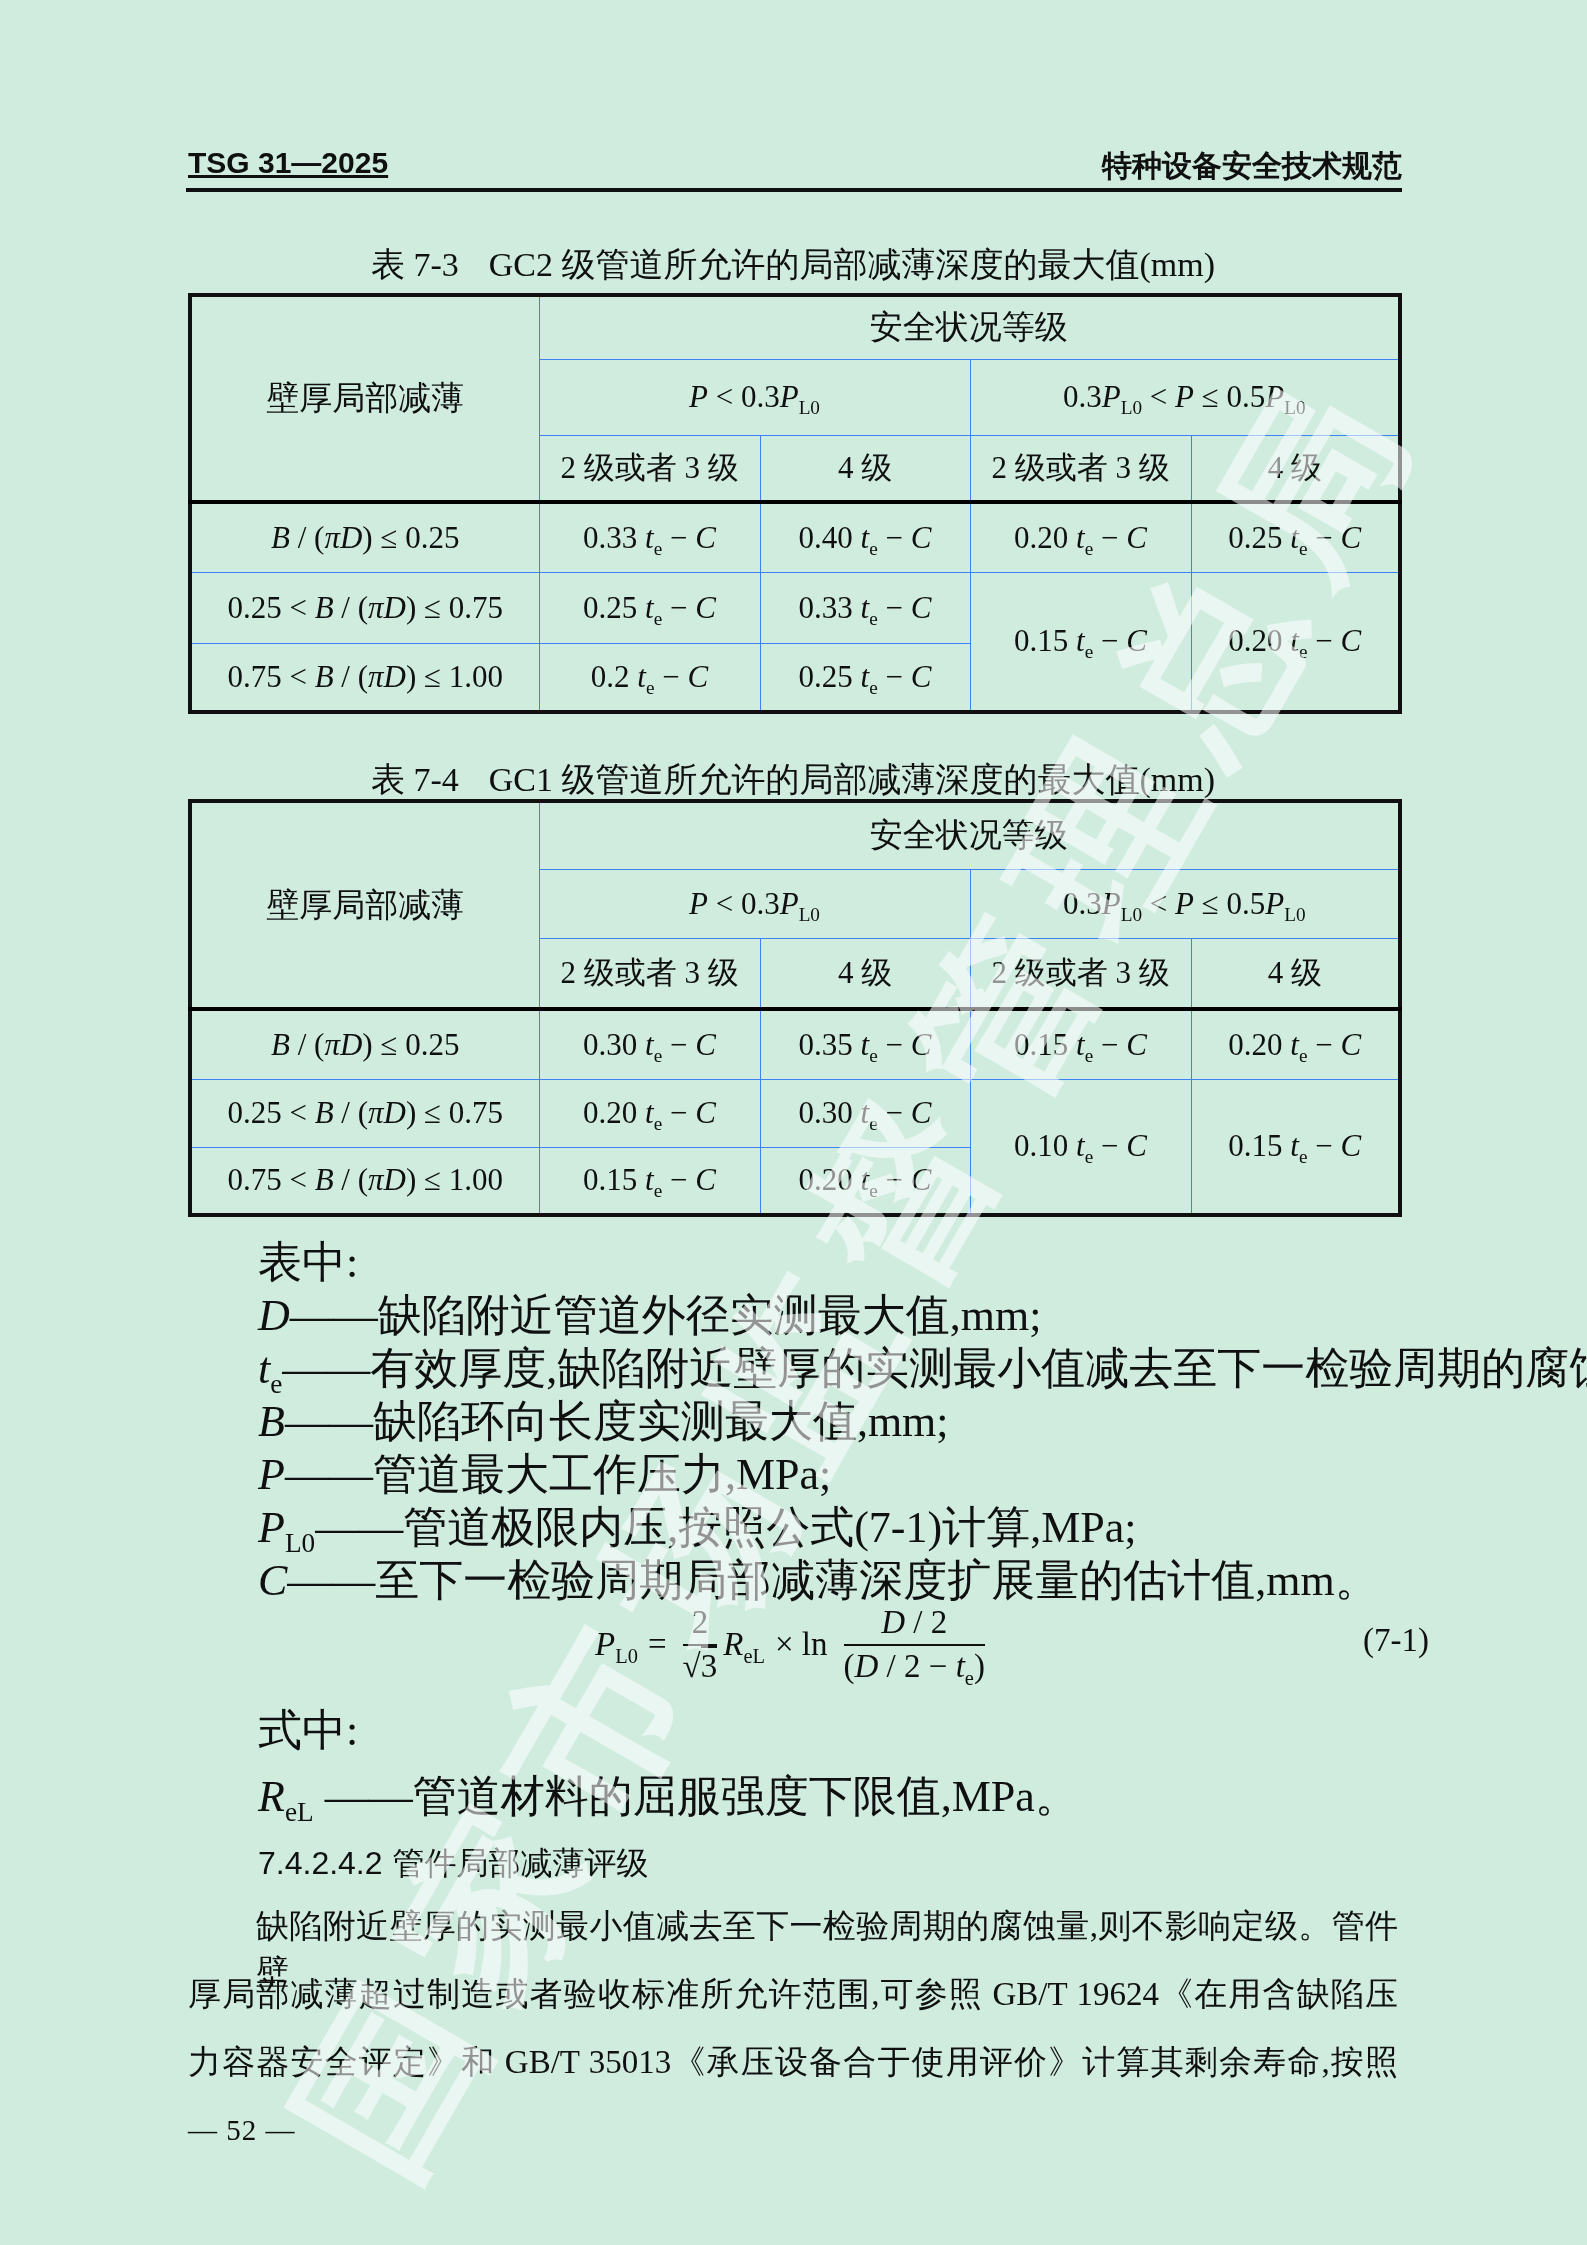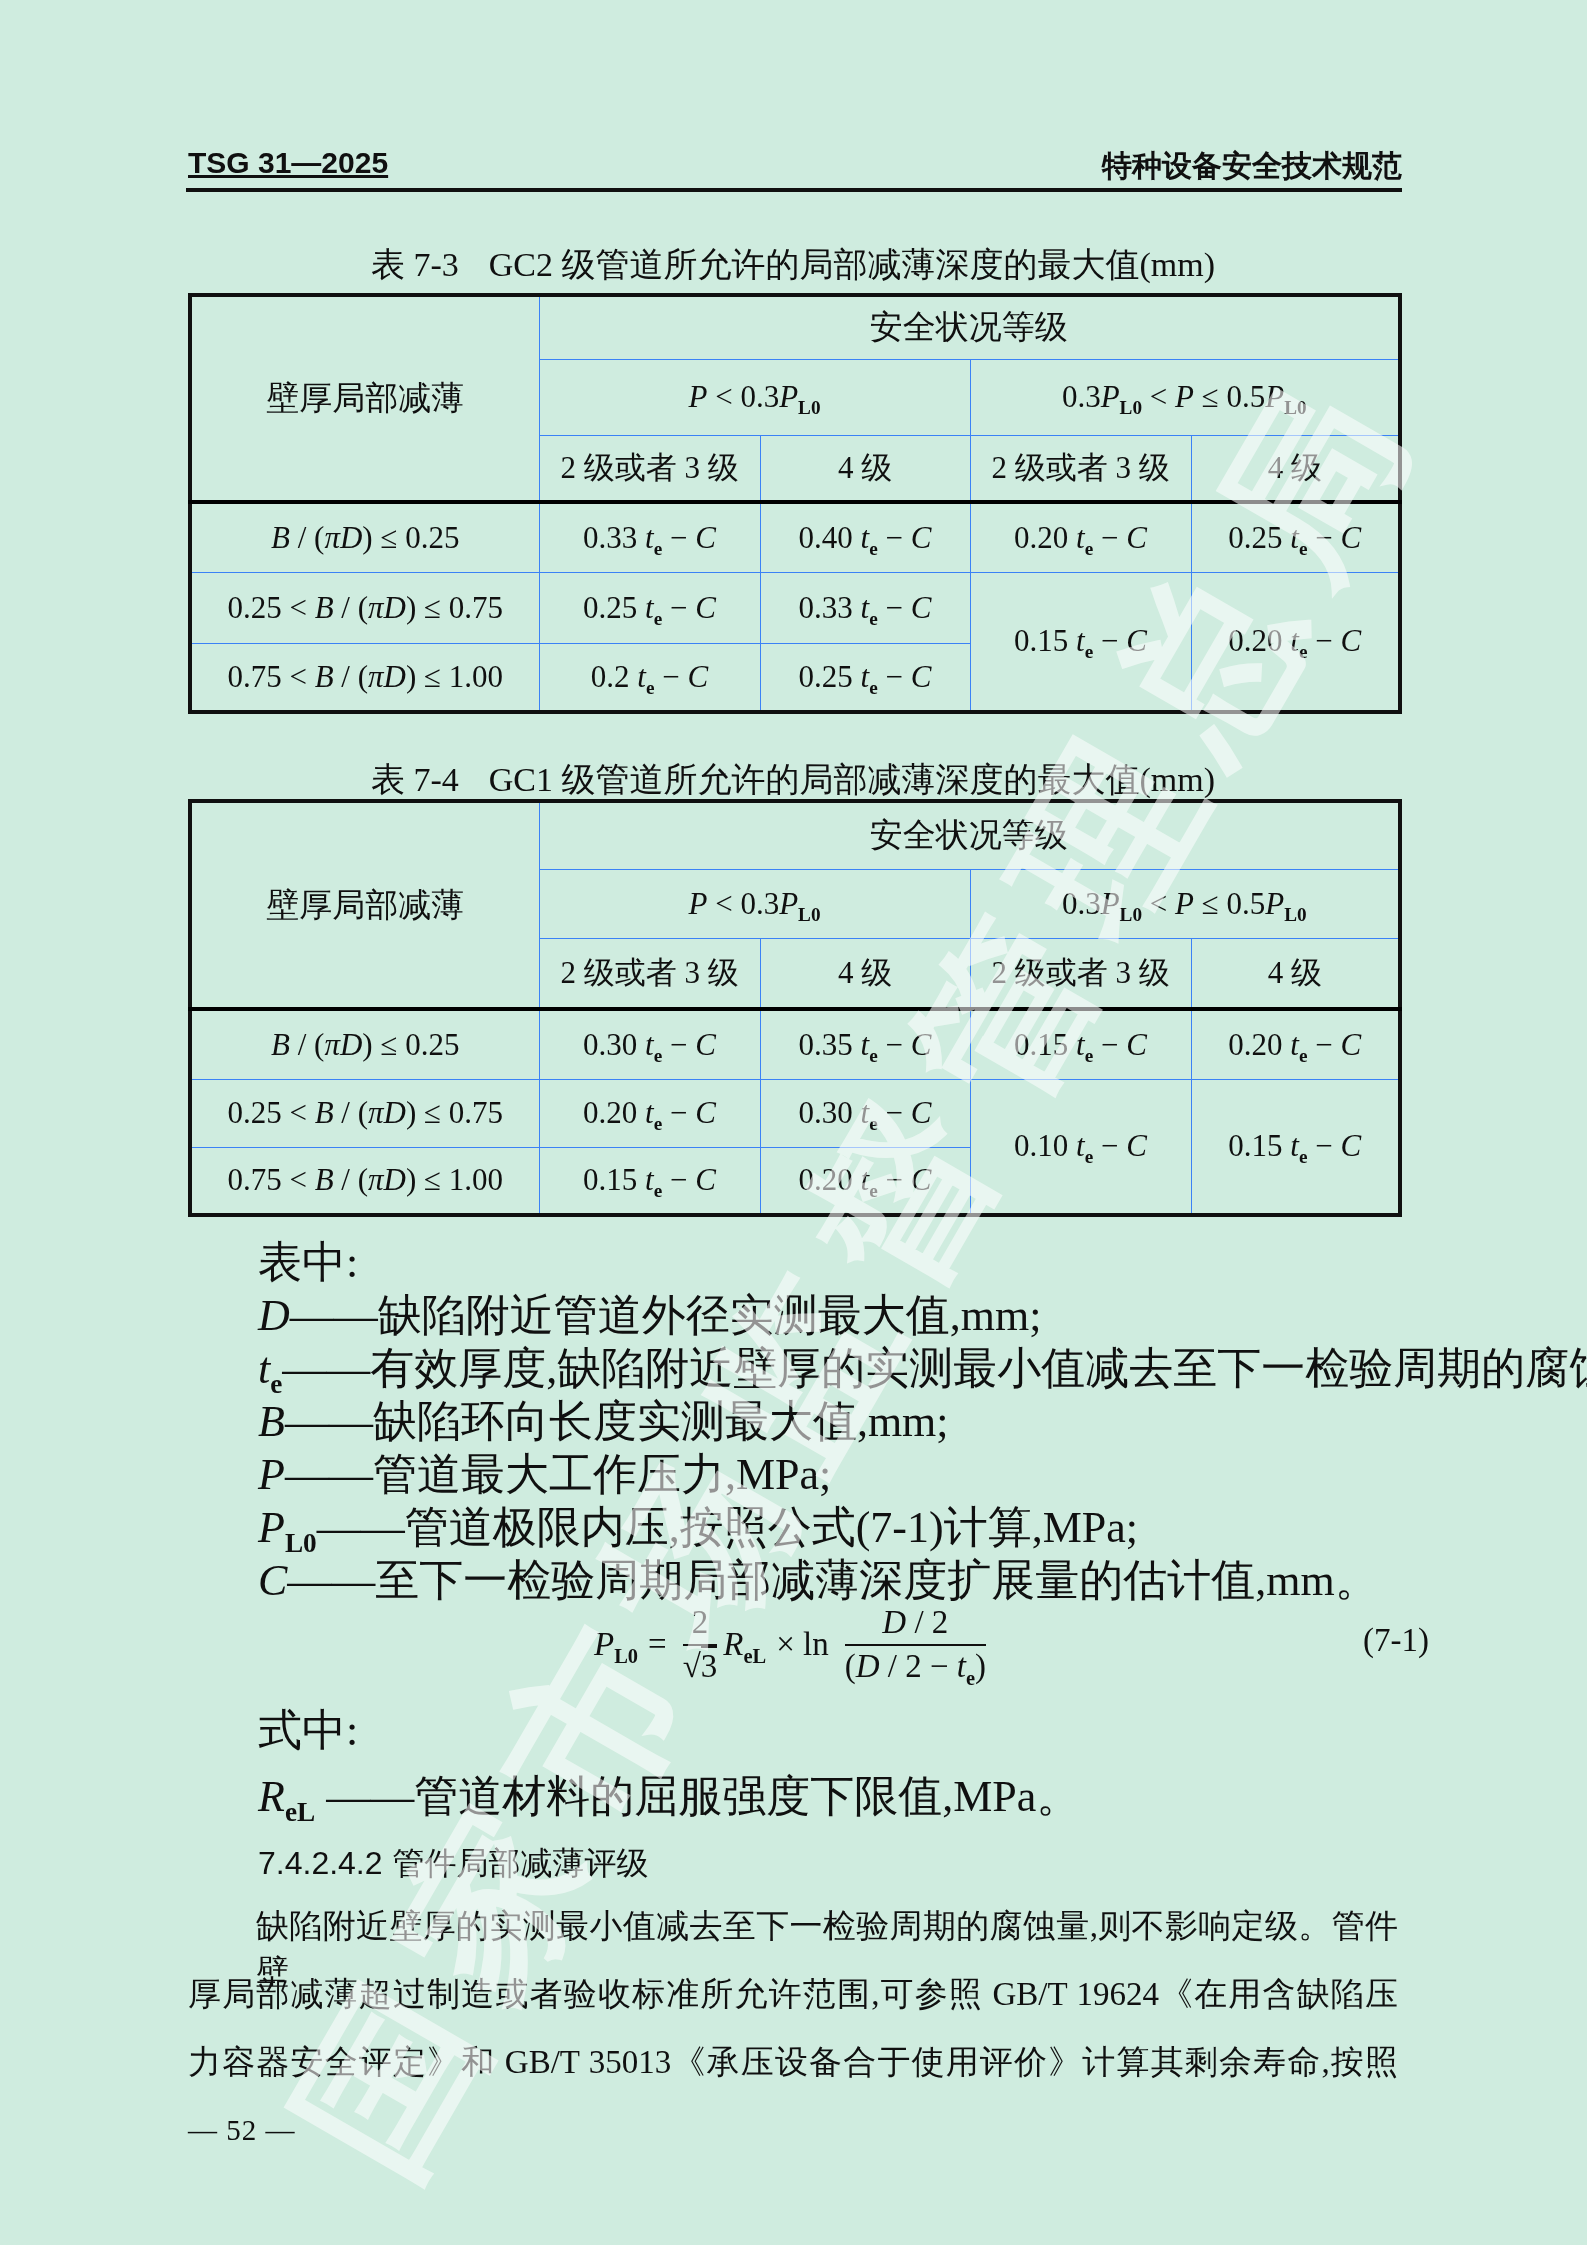--- a/index.html
+++ b/index.html
@@ -32,21 +32,21 @@
     font-size:31px; padding:0 4px; overflow:hidden; white-space:nowrap;
   }
   table.grid tr.data-first td { border-top:4px solid #000000; }
   #t73 tr:nth-child(1){height:64px} #t73 tr:nth-child(2){height:76px}
   #t73 tr:nth-child(3){height:67px} #t73 tr:nth-child(4){height:70px}
   #t73 tr:nth-child(5){height:71px} #t73 tr:nth-child(6){height:69px}
   #t74 tr:nth-child(1){height:68px} #t74 tr:nth-child(2){height:69px}
   #t74 tr:nth-child(3){height:71px} #t74 tr:nth-child(4){height:70px}
   #t74 tr:nth-child(5){height:68px} #t74 tr:nth-child(6){height:68px}
   i { font-style:italic; }
-  sub { font-size:0.62em; line-height:0;font-weight:bold; }
+  sub { font-size:0.62em; line-height:0; }
 
   
   .line { position:absolute; left:258px; font-size:44px; white-space:nowrap; line-height:40px; }
   .heading { font-family:"Liberation Sans","DejaVu Sans",sans-serif; font-size:32px; }
   .heading .sec-title { margin-left:10px; }
 
   
   .formula {
     position:absolute; left:188px; top:1596px; width:1210px; height:96px;
     display:flex; justify-content:center; align-items:center; font-size:33px;

